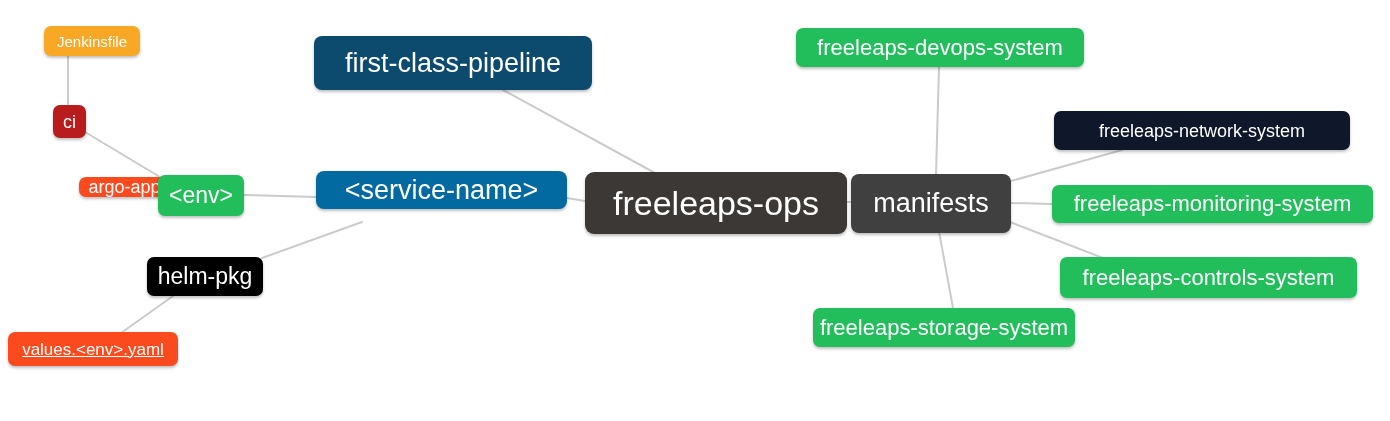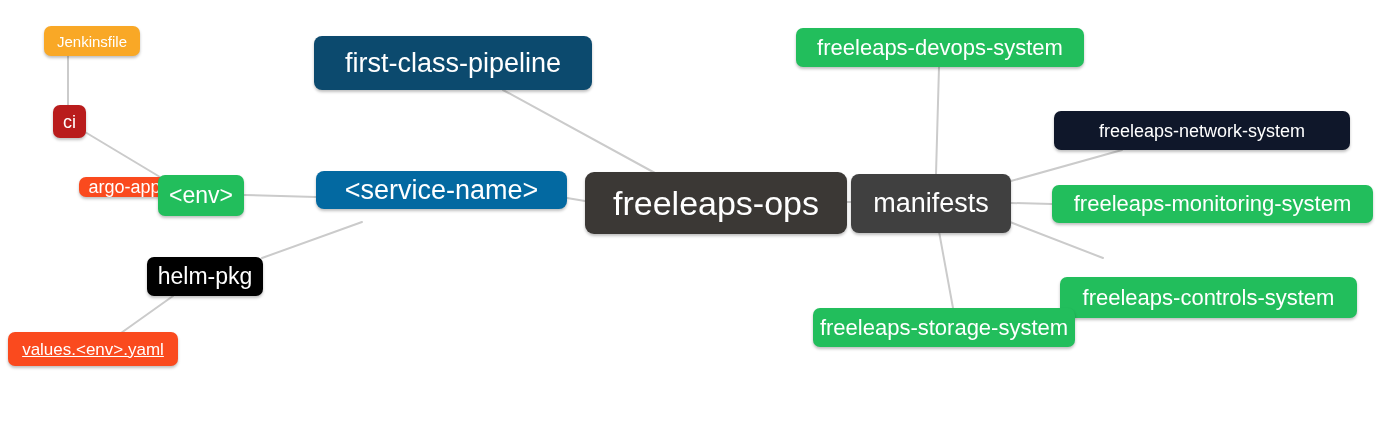--- a/index.html
+++ b/index.html
@@ -72,16 +72,16 @@
   <div class="node level-green" style="left: 158px; top: 175px; width: 86px; height: 41px; font-size: 23px; background: rgb(34, 190, 92); color: rgb(255, 255, 255);">&lt;env&gt;</div>
   <div class="node level-green" style="left: 147px; top: 257px; width: 116px; height: 39px; font-size: 23px; background: #000000; color: rgb(255, 255, 255);">helm-pkg</div>
   <div class="node level-red" style="left: 8px; top: 332px; width: 170px; height: 34px; font-size: 17px; background: rgb(250, 74, 30); color: rgb(255, 255, 255); text-decoration: underline;">values.&lt;env&gt;.yaml</div>
   <div class="node level-blue" style="left: 314px; top: 36px; width: 278px; height: 54px; font-size: 27px; background: #0c4a6e; color: rgb(255, 255, 255);">first-class-pipeline</div>
   <div class="node level-blue" style="left: 316px; top: 171px; width: 251px; height: 38px; font-size: 27px; background: #0369a1; color: rgb(255, 255, 255);">&lt;service-name&gt;</div>
   <div class="node level-root" style="left: 585px; top: 172px; width: 262px; height: 62px; font-size: 34px; background: rgb(59, 56, 53); color: rgb(255, 255, 255);">freeleaps-ops</div>
   <div class="node level-blue" style="left: 851px; top: 174px; width: 160px; height: 59px; font-size: 27px; background: #404040; color: rgb(255, 255, 255);">manifests</div>
   <div class="node level-green" style="left: 796px; top: 28px; width: 288px; height: 39px; font-size: 22px; background: rgb(34, 190, 92); color: rgb(255, 255, 255);">freeleaps-devops-system</div>
   <div class="node level-green" style="left: 1054px; top: 111px; width: 296px; height: 39px; font-size: 18px; background: #0f172a; color: rgb(255, 255, 255);">freeleaps-network-system</div>
   <div class="node level-green" style="left: 1052px; top: 185px; width: 321px; height: 38px; font-size: 22px; background: rgb(34, 190, 92); color: rgb(255, 255, 255);">freeleaps-monitoring-system</div>
-  <div class="node level-green" style="left: 1060px; top: 257px; width: 297px; height: 41px; font-size: 22px; background: rgb(34, 190, 92); color: rgb(255, 255, 255); margin-top: 20px;">freeleaps-controls-system</div>
+  <div class="node level-green" style="left: 1060px; top: 257px; width: 297px; height: 41px; font-size: 22px; background: rgb(34, 190, 92); color: rgb(255, 255, 255);">freeleaps-controls-system</div>
   <div class="node level-green" style="left: 813px; top: 308px; width: 262px; height: 39px; font-size: 22px; background: rgb(34, 190, 92); color: rgb(255, 255, 255);">freeleaps-storage-system</div>
 
 </div>
 
 </body></html>

